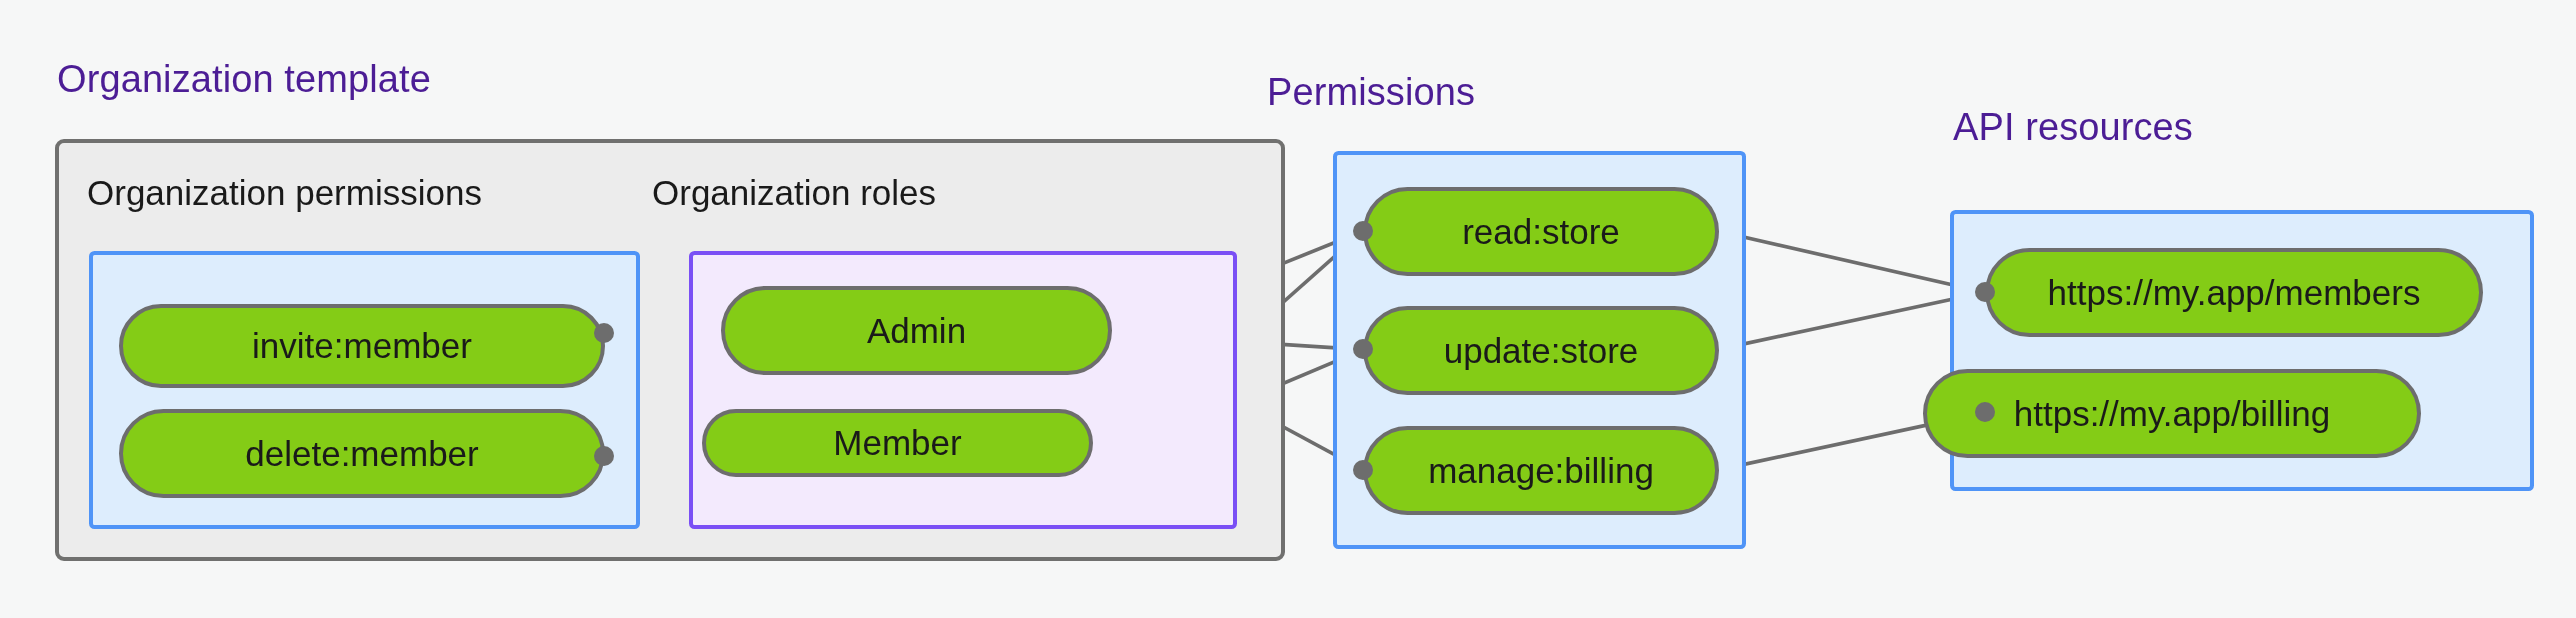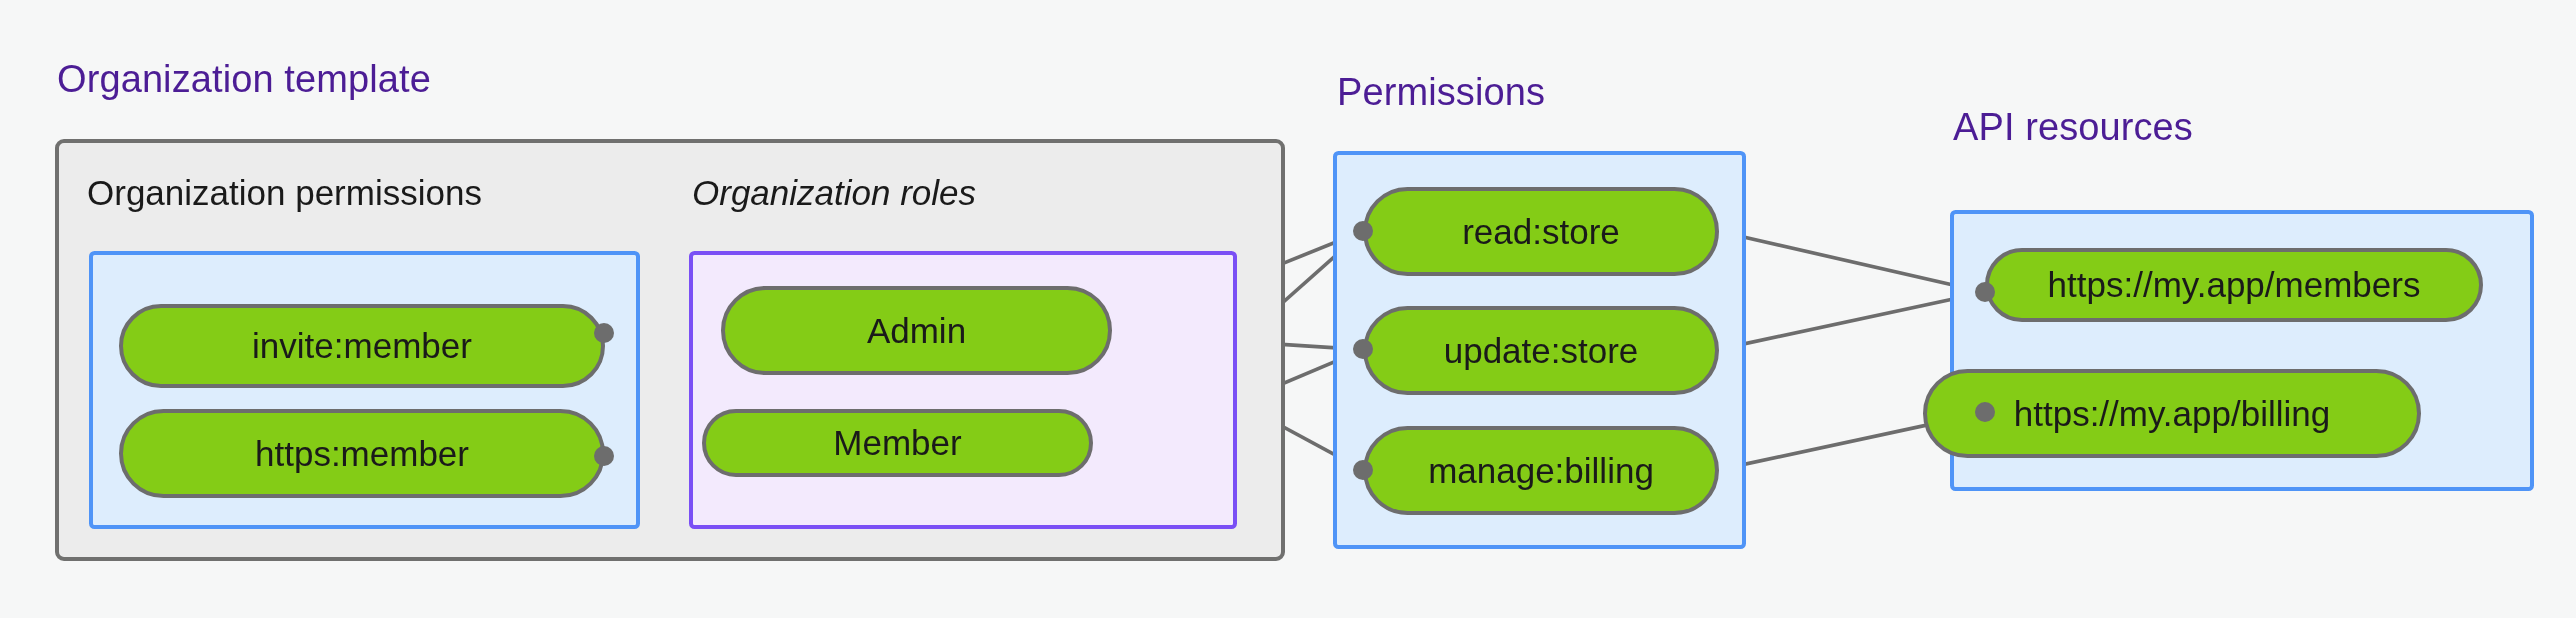--- a/index.html
+++ b/index.html
@@ -124,42 +124,42 @@
 
   <div class="group-title" style="left:57px; top:58px;">Organization template</div>
 
   <div class="panel panel-outer" style="left:55px; top:139px; width:1230px; height:422px;"></div>
 
   <div class="sub-title" style="left:87px; top:173px;">Organization permissions</div>
 
   <div class="panel panel-blue" style="left:89px; top:251px; width:551px; height:278px;"></div>
 
   <div class="node" style="left:119px; top:304px; width:486px; height:84px;">invite:member</div>
-  <div class="node" style="left:119px; top:409px; width:486px; height:89px;">https:member</div>
+  <div class="node" style="left:119px; top:409px; width:486px; height:89px;">delete:member</div>
 
-  <div class="sub-title" style="left:692px; top:173px;font-style:italic;">Organization roles</div>
+  <div class="sub-title" style="left:652px; top:173px;">Organization roles</div>
 
   <div class="panel panel-purple" style="left:689px; top:251px; width:548px; height:278px;"></div>
 
   <div class="node" style="left:721px; top:286px; width:391px; height:89px;">Admin</div>
   <div class="node" style="left:702px; top:409px; width:391px; height:68px;">Member</div>
 
-  <div class="group-title" style="left:1337px; top:71px;">Permissions</div>
+  <div class="group-title" style="left:1267px; top:71px;">Permissions</div>
 
   <div class="panel panel-blue" style="left:1333px; top:151px; width:413px; height:398px;"></div>
 
   <div class="node" style="left:1363px; top:187px; width:356px; height:89px;">read:store</div>
   <div class="node" style="left:1363px; top:306px; width:356px; height:89px;">update:store</div>
   <div class="node" style="left:1363px; top:426px; width:356px; height:89px;">manage:billing</div>
 
   <div class="group-title" style="left:1953px; top:106px;">API resources</div>
 
   <div class="panel panel-blue" style="left:1950px; top:210px; width:584px; height:281px;"></div>
 
-  <div class="node" style="left:1985px; top:248px; width:498px; height:74px;">https://my.app/members</div>
+  <div class="node" style="left:1985px; top:248px; width:498px; height:89px;">https://my.app/members</div>
   <div class="node" style="left:1923px; top:369px; width:498px; height:89px;">https://my.app/billing</div>
 
   <div class="port" style="left:604px; top:333px;"></div>
   <div class="port" style="left:604px; top:456px;"></div>
   <div class="port" style="left:1363px; top:231px;"></div>
   <div class="port" style="left:1363px; top:349px;"></div>
   <div class="port" style="left:1363px; top:470px;"></div>
   <div class="port" style="left:1985px; top:292px;"></div>
   <div class="port" style="left:1985px; top:412px;"></div>
 

